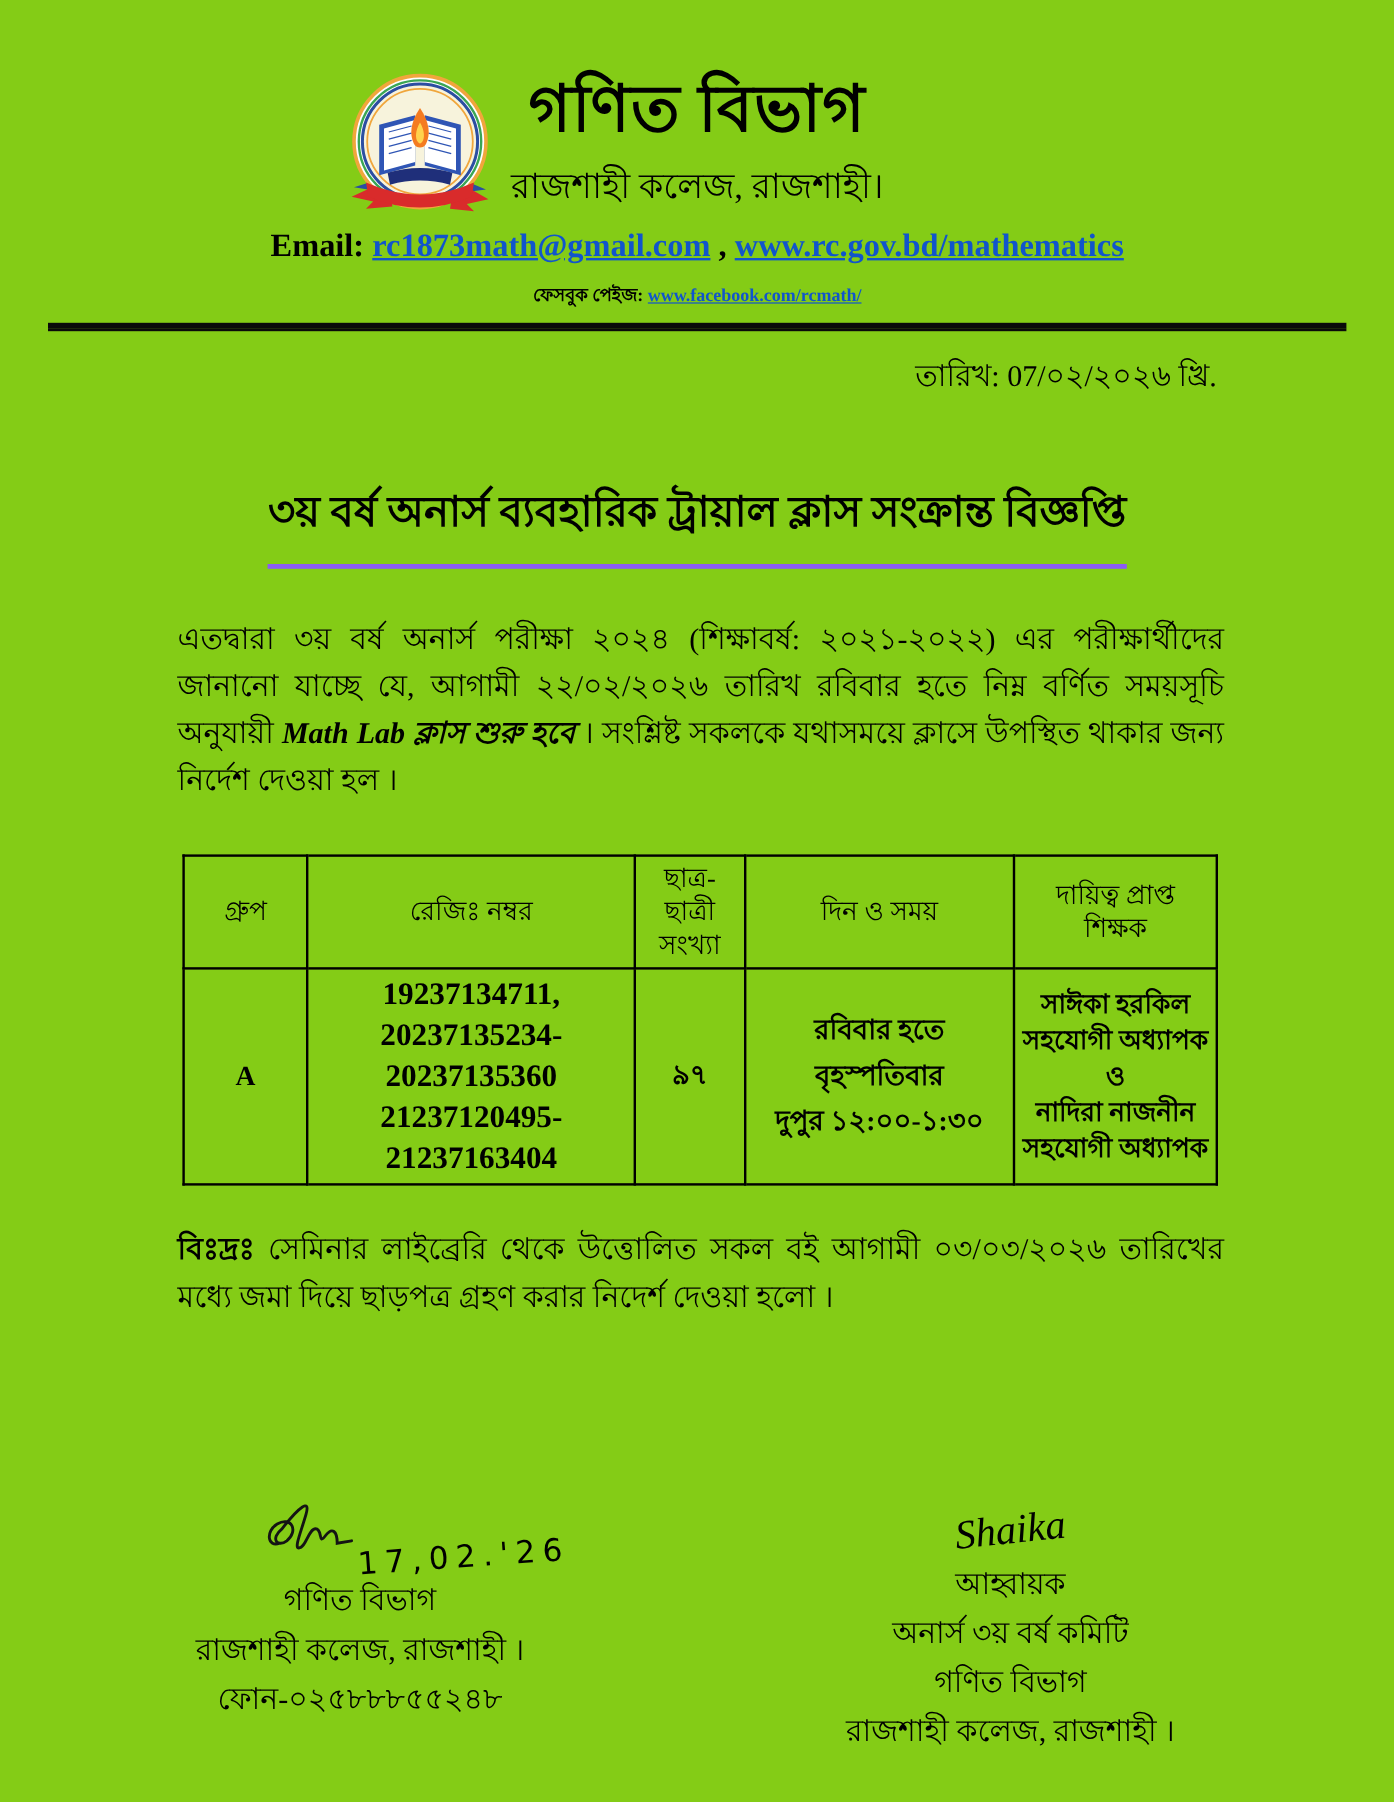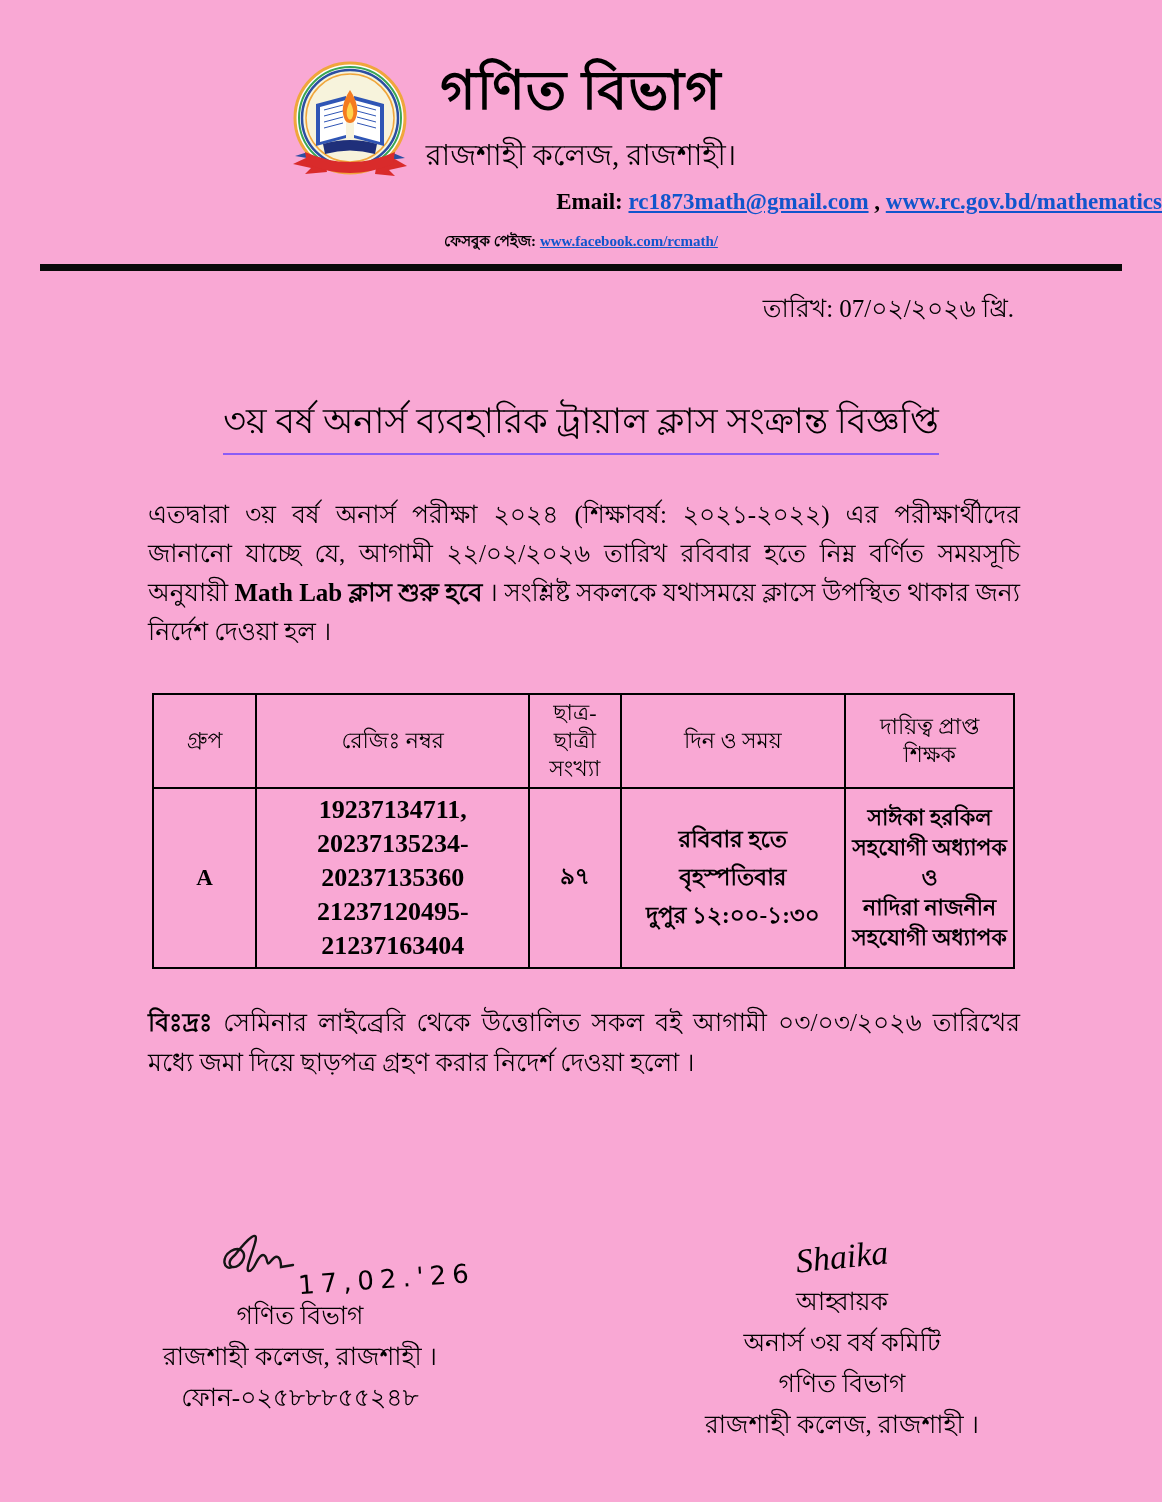--- a/index.html
+++ b/index.html
@@ -6,21 +6,21 @@
   html, body { background: #ffffff; }
   body {
     font-family: "Liberation Serif", "DejaVu Serif", serif;
     color: #000;
   }
   .page {
     position: relative;
     width: 1162px;
     height: 1502px;
     margin: 0 auto;
-    background: #f9a8d4;
+    background: #84cc16;
     overflow: hidden;
   }
 
   
   .header { position: relative; padding-top: 58px; text-align: center; }
   .logo-wrap {
     position: absolute;
     left: 291px; top: 60px;
     width: 118px; height: 128px;
   }
@@ -29,24 +29,23 @@
     font-weight: bold;
     line-height: 1.25;
     letter-spacing: 1px;
   }
   .college-line {
     font-size: 29px;
     font-weight: normal;
     margin-top: 6px;
   }
   .email-line {
-    font-size: 23px;
+    font-size: 27px;
     font-weight: bold;
     margin-top: 8px;
-    text-align: right;
   }
   .email-line .lnk {
     color: #1155cc;
     text-decoration: underline;
   }
   .fb-line {
     font-size: 15px;
     font-weight: bold;
     margin-top: 14px;
   }
@@ -66,33 +65,33 @@
     margin: 18px 148px 0 148px;
     text-align: right;
     font-size: 25px;
   }
 
   
   .notice-title-wrap { text-align: center; margin-top: 62px; }
   .notice-title {
     display: inline-block;
     font-size: 35px;
-    font-weight: normal;
-    border-bottom: 2px solid #8b5cf6;
-    padding-bottom: 0;
+    font-weight: bold;
+    border-bottom: 4px solid #8b5cf6;
+    padding-bottom: 12px;
   }
 
   
   .body-par {
     margin: 40px 142px 0 148px;
     font-size: 25px;
     line-height: 39px;
     text-align: justify;
   }
-  .body-par .hl { font-weight: bold; }
+  .body-par .hl { font-weight: bold; font-style: italic; }
 
   
   table.sched {
     margin: 42px 0 0 152px;
     width: 863px;
     border-collapse: collapse;
     table-layout: fixed;
   }
   table.sched th, table.sched td {
     border: 2px solid #000;

